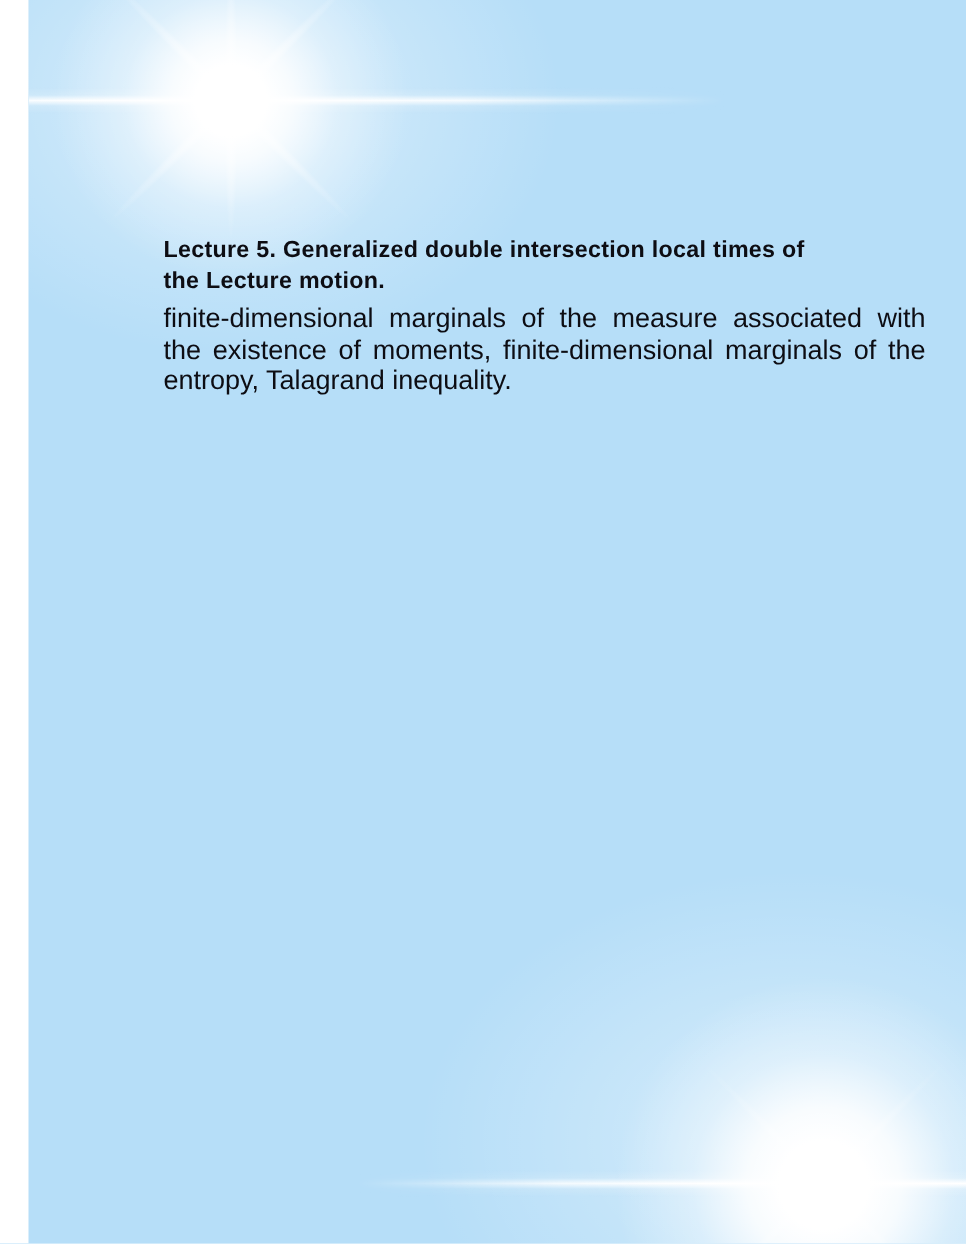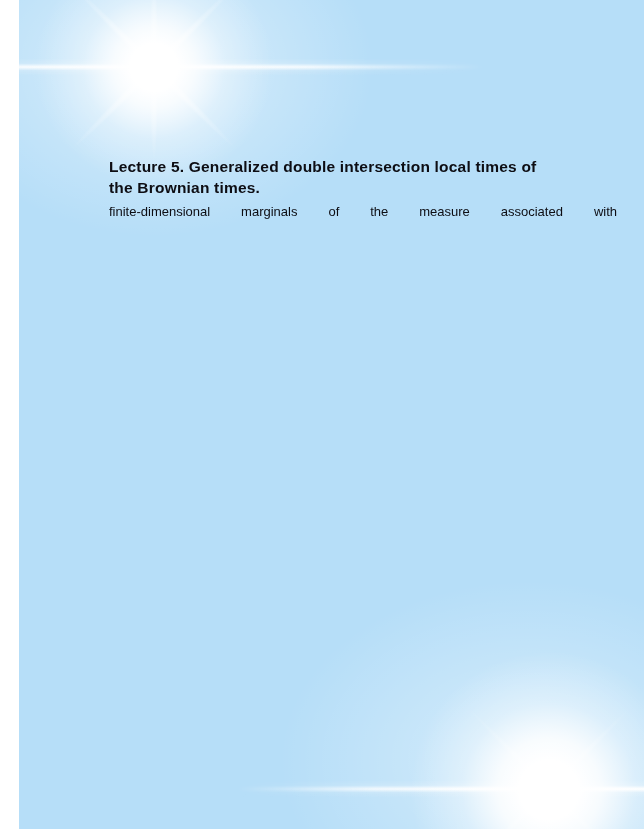--- a/index.html
+++ b/index.html
@@ -64,21 +64,21 @@
   }
 
   
   .content{position:absolute;left:90px;top:156px;width:508px;color:#0d0d13;}
   .title-line{
     font-weight:bold;font-size:15.5px;line-height:21px;
     white-space:nowrap;letter-spacing:.2px;
   }
   .abstract{margin-top:4px;}
   .body-line{
-    font-size:13px;line-height:20.5px;
+    font-size:18px;line-height:20.5px;
     text-align:justify;
   }
   .body-line.just{text-align-last:justify;}
 </style>
 </head>
 <body>
 
 <div class="page">
 
   <div class="fx haze-top"></div>
@@ -90,20 +90,22 @@
 
   <div class="fx haze-bottom"></div>
   <div class="fx ray ray-b1"></div>
   <div class="fx ray ray-b2"></div>
   <div class="fx streak streak-bottom"></div>
   <div class="fx core-bottom"></div>
 
   <div class="content">
     <div class="title">
       <div class="title-line">Lecture 5. Generalized double intersection local times of</div>
-      <div class="title-line">the Brownian times.</div>
+      <div class="title-line">the Lecture motion.</div>
     </div>
     <div class="abstract">
       <div class="body-line just">finite-dimensional marginals of the measure associated with</div>
+      <div class="body-line just">the existence of moments, finite-dimensional marginals of the</div>
+      <div class="body-line">entropy, Talagrand inequality.</div>
     </div>
   </div>
 
 </div>
 
 </body></html>

